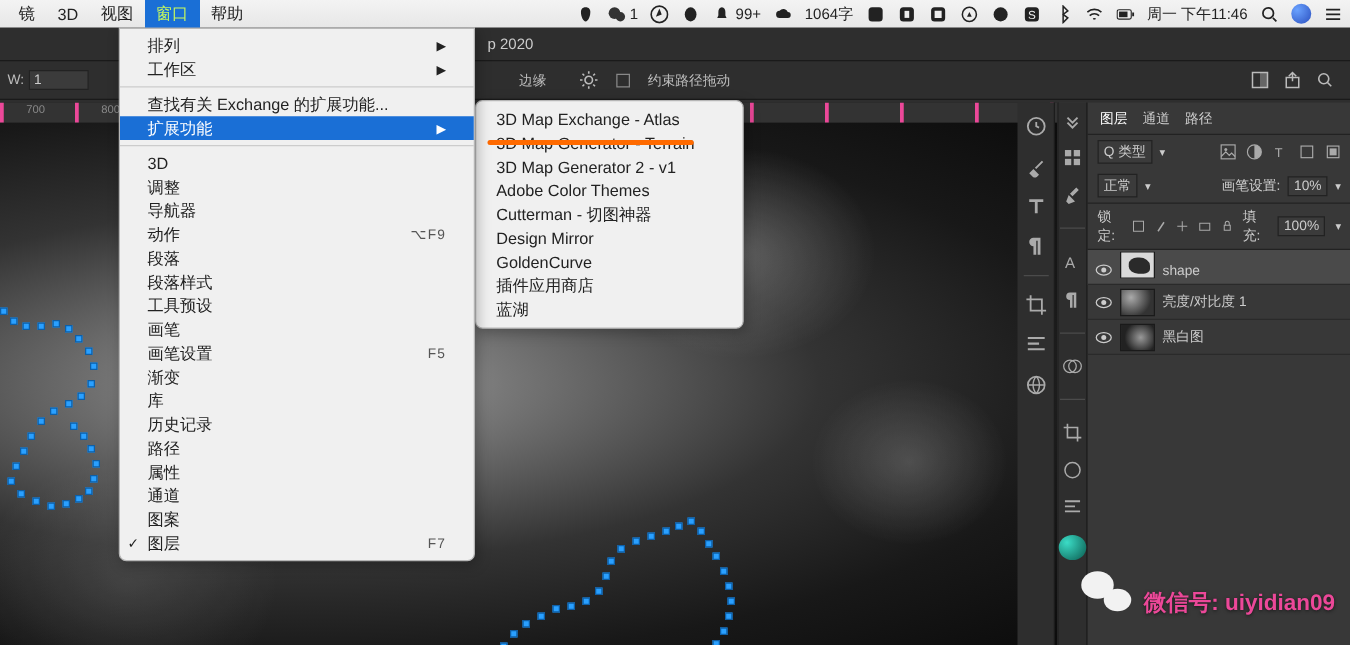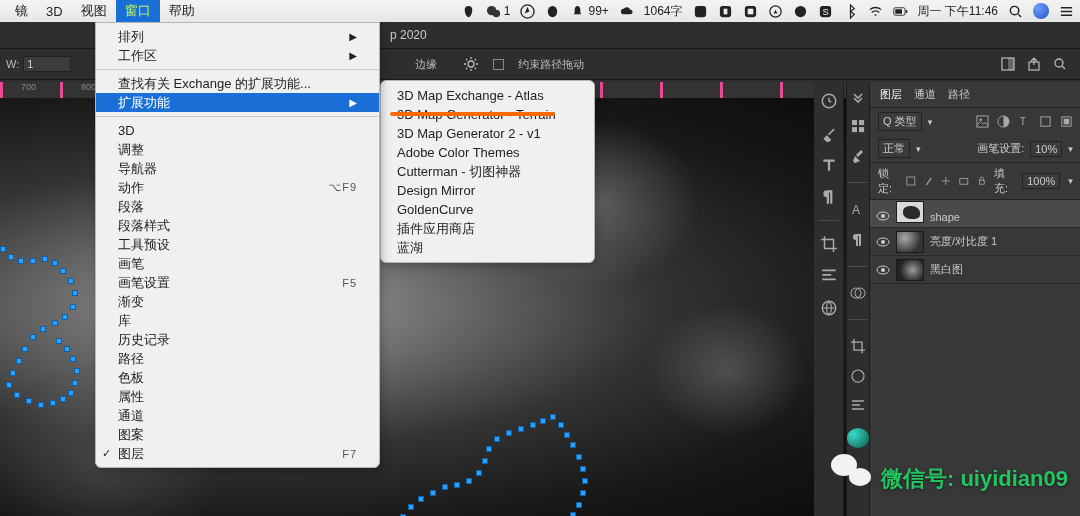--- a/index.html
+++ b/index.html
@@ -82,21 +82,21 @@
 .thumb.terrain2 { background: radial-gradient(circle at 60% 50%, #999, #222 70%); }
 
 
 .toprighticons { position: absolute; right: 236px; top: 82px; width: 30px; background: #2e2e2e; z-index: 7; display: flex; flex-direction: column; align-items: center; gap: 14px; padding-top: 10px; bottom: 0; border-right: 1px solid #1c1c1c; }
 
 
 .watermark { position: absolute; right: 12px; bottom: 22px; display: flex; align-items: center; gap: 10px; z-index: 50; }
 .watermark .bubble { width: 40px; height: 34px; position: relative; }
 .watermark .bubble .b1 { position: absolute; width: 26px; height: 22px; background: #f2f2f2; border-radius: 50%; top: 2px; left: 0; }
 .watermark .bubble .b2 { position: absolute; width: 22px; height: 18px; background: #f2f2f2; border-radius: 50%; bottom: 0; right: 0; }
-.watermark .txt { color: #22c55e; font-size: 22px; font-weight: 600; text-shadow: 0 1px 3px rgba(0,0,0,0.6); margin-top: 20px; }
+.watermark .txt { color: #ec4899; font-size: 18px; font-weight: 600; text-shadow: 0 1px 3px rgba(0,0,0,0.6); margin-top: 20px; }
 </style>
 </head>
 <body>
 
 <div class="mac-menubar">
   <div class="mac-left">
     <div>镜</div>
     <div>3D</div>
     <div>视图</div>
     <div class="active">窗口</div>
@@ -226,23 +226,20 @@
       <span>渐变</span>
     </div>
     <div class="item">
       <span>库</span>
     </div>
     <div class="item">
       <span>历史记录</span>
     </div>
     <div class="item">
       <span>路径</span>
-    </div>
-    <div class="item">
-      <span>色板</span>
     </div>
     <div class="item">
       <span>属性</span>
     </div>
     <div class="item">
       <span>通道</span>
     </div>
     <div class="item">
       <span>图案</span>
     </div>

